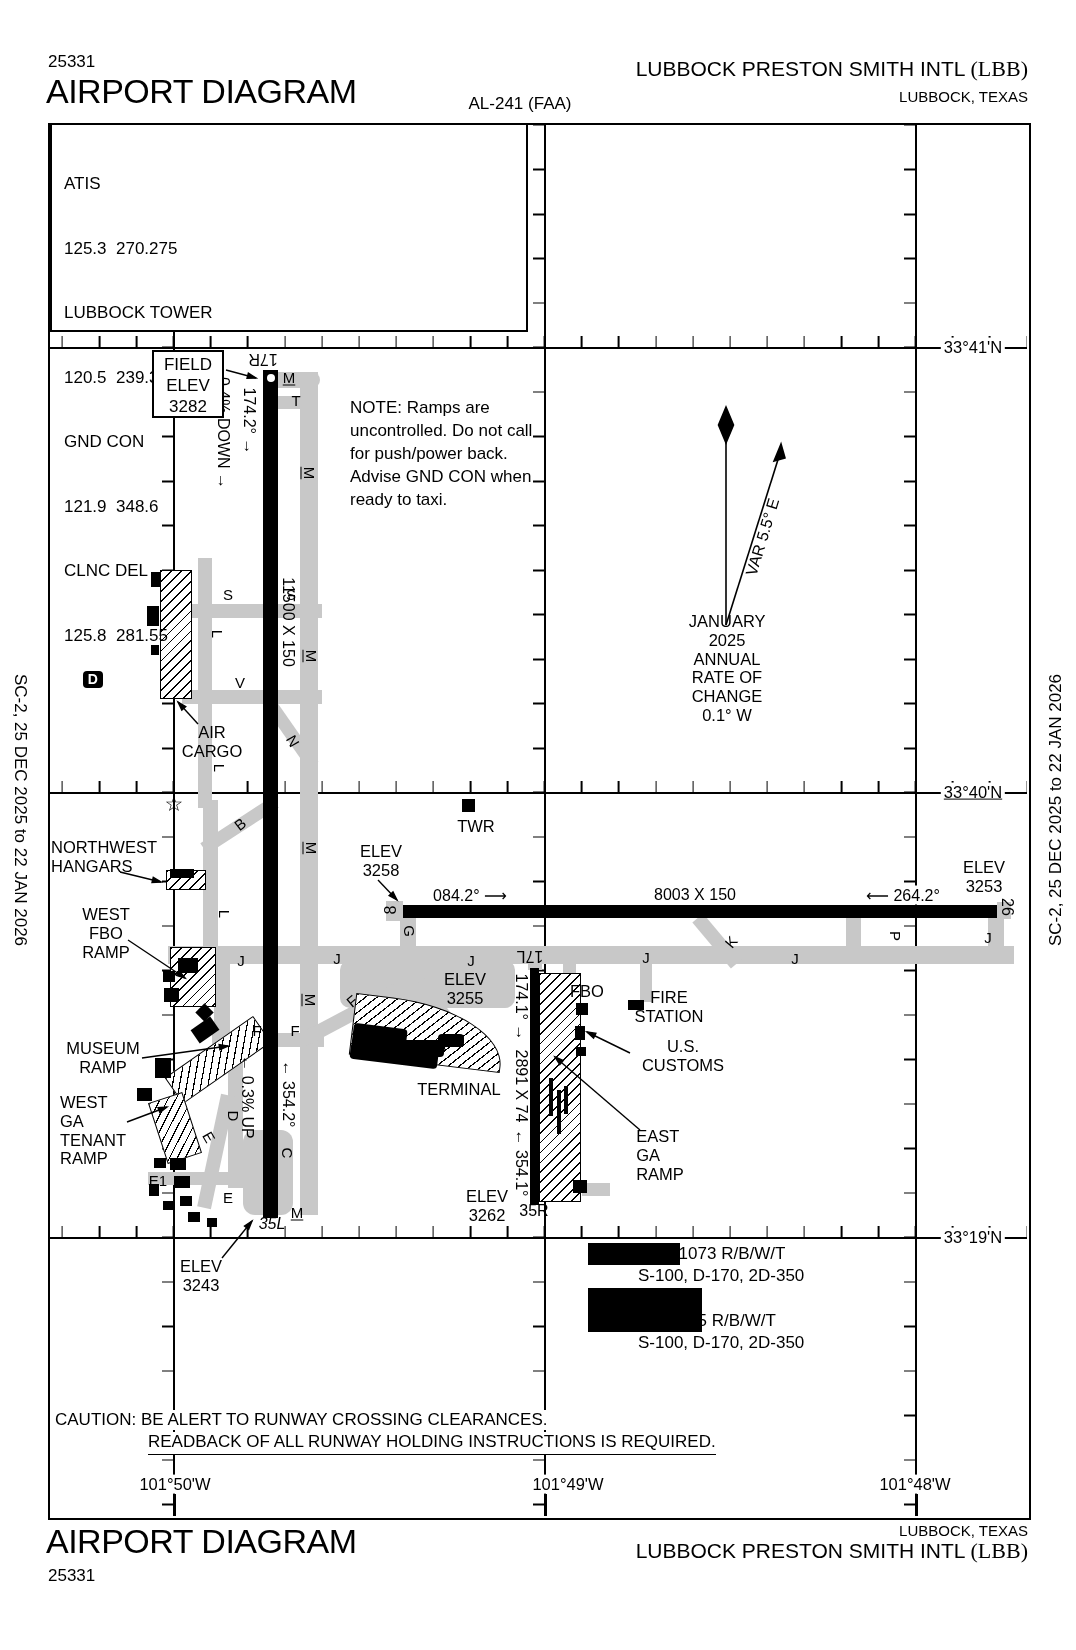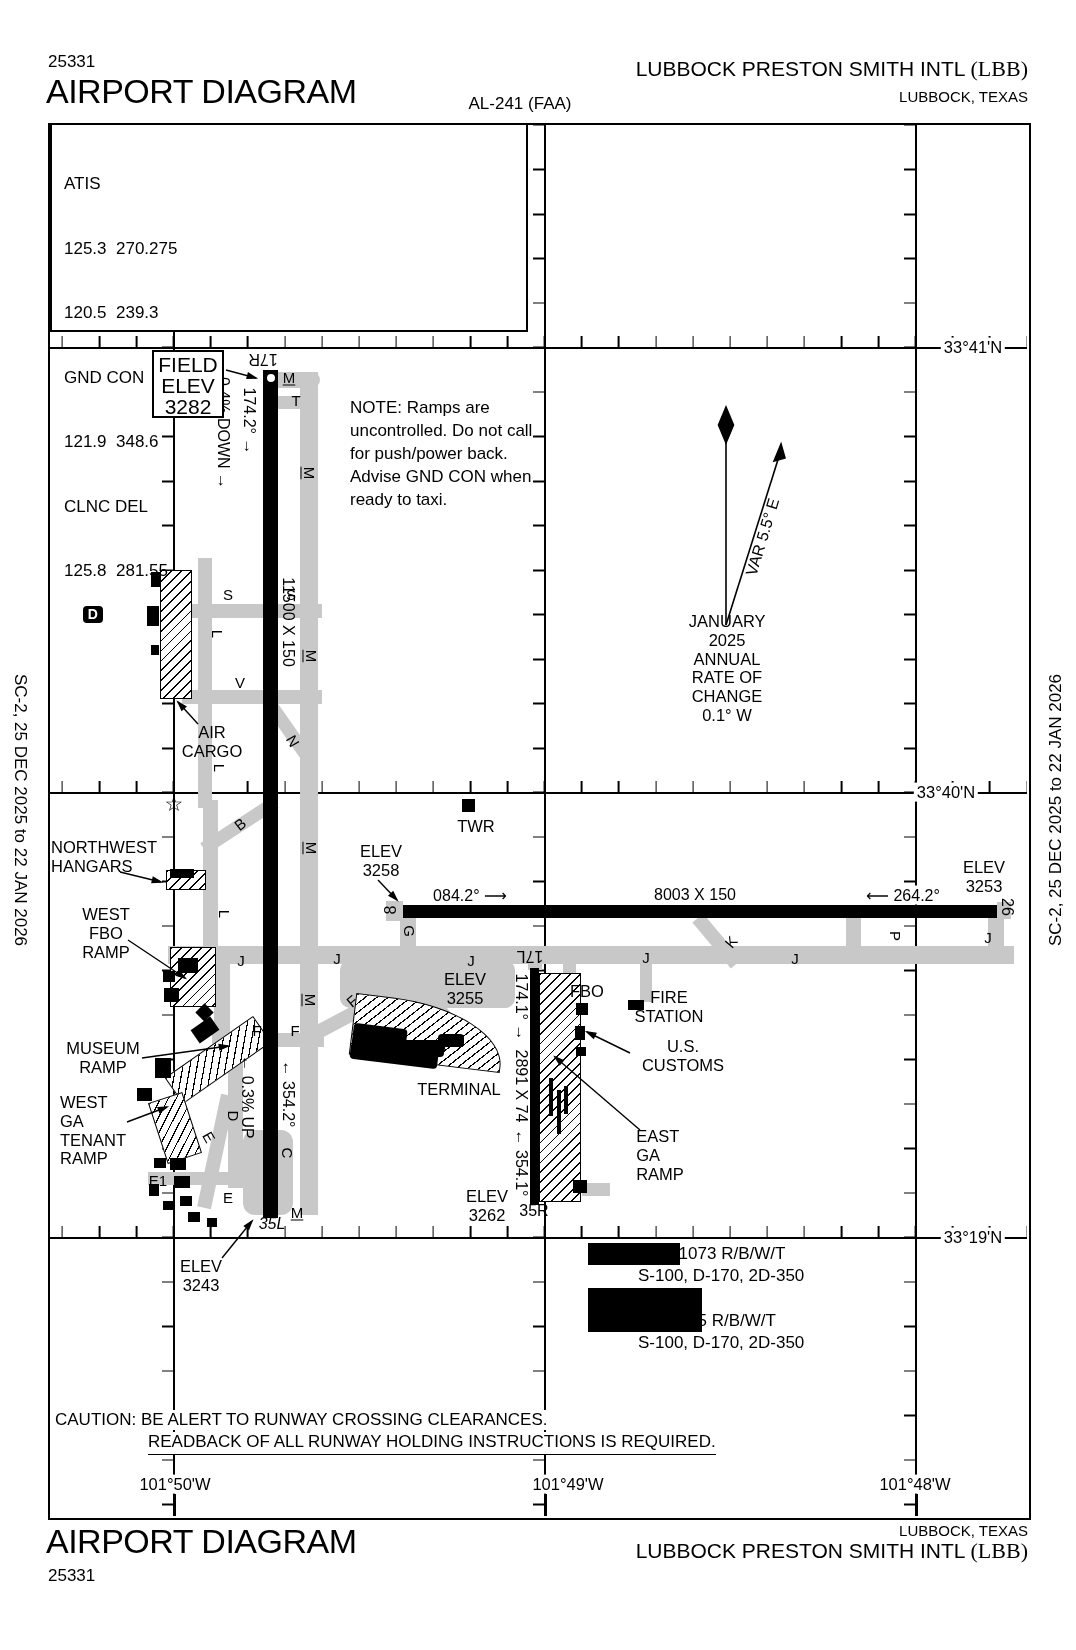--- a/index.html
+++ b/index.html
@@ -31,21 +31,21 @@
   .dot{position:absolute;background:#fff;border-radius:50%;z-index:13;}
   .hatch{position:absolute;z-index:10;border:1.5px solid #000;
     background:repeating-linear-gradient(135deg,#000 0 1.2px,transparent 1.2px 7px),#fff;}
   .bld{position:absolute;background:#000;z-index:14;}
   
   .commbox{left:50px;top:123px;width:478px;height:209px;border:2px solid #000;background:#fff;
     z-index:30;padding:5px 0 0 12px;box-sizing:border-box;font-size:17px;line-height:21.5px;white-space:pre;}
   .datis{display:inline-block;width:20px;height:17px;background:#000;color:#fff;border-radius:4px;
     font-weight:bold;font-size:14px;text-align:center;line-height:17px;margin-top:2px;}
   .febox{left:152px;top:350px;width:72px;height:68px;border:2px solid #000;background:#fff;z-index:30;
-    font-size:21px;line-height:21px;text-align:center;white-space:pre-line;padding-top:2px;box-sizing:border-box;}
+    font-size:17px;line-height:21px;text-align:center;white-space:pre-line;padding-top:2px;box-sizing:border-box;}
   
   .noteblock{font-size:17px;line-height:23px;white-space:pre-line;z-index:22;background:#fff;}
   .rwytable{left:588px;top:1243px;font-size:17px;line-height:22.3px;white-space:pre;z-index:22;}
   .rwytable .spec{margin-left:50px;}
   .caution{font-size:17px;white-space:nowrap;z-index:22;background:#fff;}
   .caution.ul{border-bottom:1.5px solid #000;padding-bottom:2px;}
   
   .ml{position:absolute;z-index:20;white-space:pre;}
   .tw{font-size:15px;}
   .u{text-decoration:underline;text-underline-offset:2px;}
@@ -191,20 +191,21 @@
         <line x1="630" y1="1053" x2="587" y2="1032"></line>
         <polygon points="587,1032 595.8930713066236,1033.3832146381922 593.5587467407428,1038.1630220826146"></polygon>
         <line x1="640" y1="1130" x2="555" y2="1057"></line>
         <polygon points="555,1057 563.2555420749508,1060.5841351883987 559.7898379370826,1064.6195441160535"></polygon>
       </g>
   </svg>
 
   <div class="abs commbox">
     <div>ATIS</div>
     <div>125.3  270.275</div>
+    <div>LUBBOCK TOWER</div>
     <div>120.5  239.3</div>
     <div>GND CON</div>
     <div>121.9  348.6</div>
     <div>CLNC DEL</div>
     <div>125.8  281.55</div>
     <span class="datis">D</span>
   </div>
 
   <div class="abs febox">FIELD
 ELEV
@@ -301,21 +302,21 @@
       <div class="ml fac" style="left: 487px; top: 1206px; transform: translate(-50%, -50%) rotate(0deg);">ELEV
 3262</div>
       <div class="ml fac" style="left: 201px; top: 1276px; transform: translate(-50%, -50%) rotate(0deg);">ELEV
 3243</div>
       <div class="ml dim" style="left: 763px; top: 537px; transform: translate(-50%, -50%) rotate(-73deg);">VAR 5.5° E</div>
       <div class="ml fac" style="left: 727px; top: 668px; transform: translate(-50%, -50%) rotate(0deg);">JANUARY 2025
 ANNUAL RATE OF CHANGE
 0.1° W</div>
       <div class="ml star" style="left: 174px; top: 804px; transform: translate(-50%, -50%) rotate(0deg);">☆</div>
       <div class="ml fac bgw" style="left: 973px; top: 347px; transform: translate(-50%, -50%) rotate(0deg);">33°41'N</div>
-      <div class="ml fac bgw" style="left: 946px; top: 792px; transform: translate(-50%, -50%) rotate(0deg);">33°40'N</div>
+      <div class="ml fac bgw" style="left: 973px; top: 792px; transform: translate(-50%, -50%) rotate(0deg); text-decoration: underline;">33°40'N</div>
       <div class="ml fac bgw" style="left: 973px; top: 1237px; transform: translate(-50%, -50%) rotate(0deg);">33°19'N</div>
       <div class="ml fac bgw" style="left: 175px; top: 1484px; transform: translate(-50%, -50%) rotate(0deg);">101°50'W</div>
       <div class="ml fac bgw" style="left: 544px; top: 1484px; transform: translate(-50%, -50%) rotate(0deg); margin-left: 24px;">101°49'W</div>
       <div class="ml fac bgw" style="left: 915px; top: 1484px; transform: translate(-50%, -50%) rotate(0deg);">101°48'W</div>
     </div>
 
   <div class="abs edition" style="left:20px;top:810px;transform:translate(-50%,-50%) rotate(90deg);">SC-2,  25 DEC 2025  to  22 JAN 2026</div>
   <div class="abs edition" style="left:1056px;top:810px;transform:translate(-50%,-50%) rotate(-90deg);">SC-2,  25 DEC 2025  to  22 JAN 2026</div>
 
   <div class="abs bigtitle" style="left:46px;top:1522px;">AIRPORT DIAGRAM</div>

